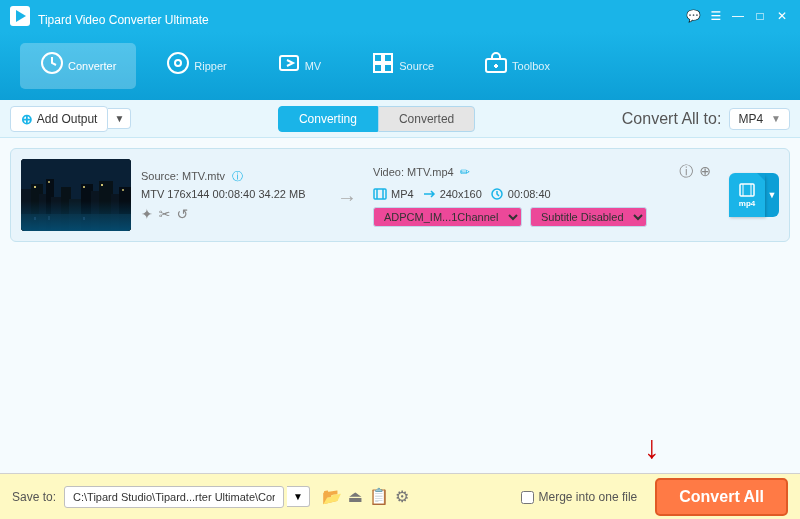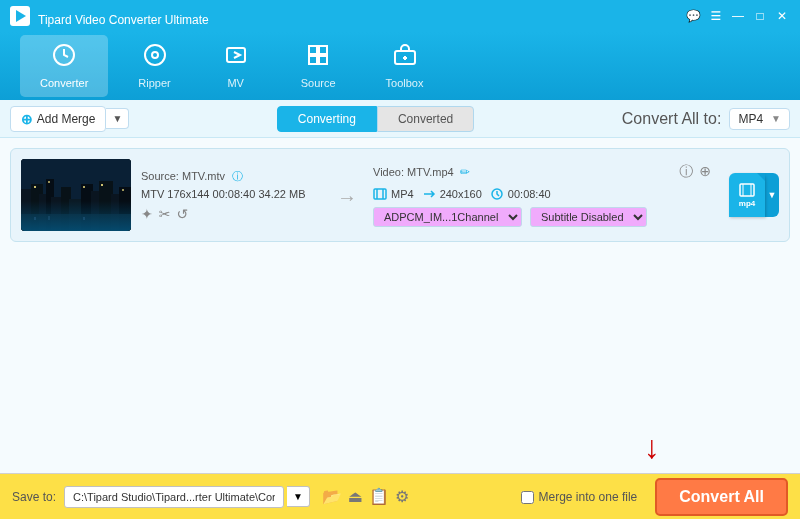--- a/index.html
+++ b/index.html
@@ -32,21 +32,21 @@
     
     .nav-bar {
       height: 68px;
       background: linear-gradient(180deg, #1ab4e8 0%, #0d9fd6 100%);
       display: flex;
       align-items: center;
       padding: 0 20px;
       gap: 10px;
     }
     .nav-item {
-      display: flex; flex-direction: column; align-items: center;
+      display: flex; flex-direction: row; align-items: center;
       padding: 8px 20px;
       color: rgba(255,255,255,0.85);
       cursor: pointer;
       border-radius: 5px;
       gap: 4px;
       font-size: 11px;
       min-width: 70px;
     }
     .nav-item.active {
       background: rgba(255,255,255,0.25);
@@ -158,21 +158,21 @@
     .output-params {
       display: flex; align-items: center; gap: 8px; flex-wrap: wrap;
     }
     .output-param {
       display: flex; align-items: center; gap: 4px;
       font-size: 11px; color: #444;
     }
     .output-select {
       border: 1px solid #c0d8ea; border-radius: 3px;
       padding: 2px 6px; font-size: 11px; color: #333;
-      background: #f0abfc; cursor: pointer;
+      background: #ec4899; cursor: pointer;
     }
     .output-row2 { display: flex; gap: 8px; margin-top: 6px; align-items: center; }
 
     .format-badge {
       width: 36px; height: 44px;
       background: #1ab4e8;
       border-radius: 6px 6px 0 0;
       display: flex; flex-direction: column; align-items: center; justify-content: center;
       color: white; font-size: 9px; font-weight: bold;
       flex-shrink: 0;
@@ -190,21 +190,21 @@
       width: 14px; height: 44px;
       background: #0d9fd6;
       border-radius: 0 6px 6px 0;
       display: flex; align-items: center; justify-content: center;
       color: white; font-size: 9px; cursor: pointer;
     }
 
     
     .status-bar {
       height: 46px;
-      background: #fde047;
+      background: #fef9c3;
       border-top: 1px solid #d0d0d0;
       display: flex;
       align-items: center;
       padding: 0 12px;
       gap: 8px;
     }
     .save-to-label { font-size: 12px; color: #555; flex-shrink: 0; }
     .save-path-input {
       flex: 0 0 220px;
       border: 1px solid #c0c0c0; border-radius: 3px;
@@ -304,21 +304,21 @@
         </svg>
       </span>
       <span>Toolbox</span>
     </div>
   </div>
 
   <div class="toolbar">
     <div style="display:flex; align-items:center;">
       <div class="add-files-btn">
         <span class="plus">⊕</span>
-        <span>Add Merge</span>
+        <span>Add Output</span>
       </div>
       <div class="add-files-arrow">▼</div>
     </div>
     <div class="tab-group">
       <button class="tab-btn active">Converting</button>
       <button class="tab-btn">Converted</button>
     </div>
     <span class="convert-all-label">Convert All to:</span>
     <div class="format-selector">
       <span>MP4</span>

